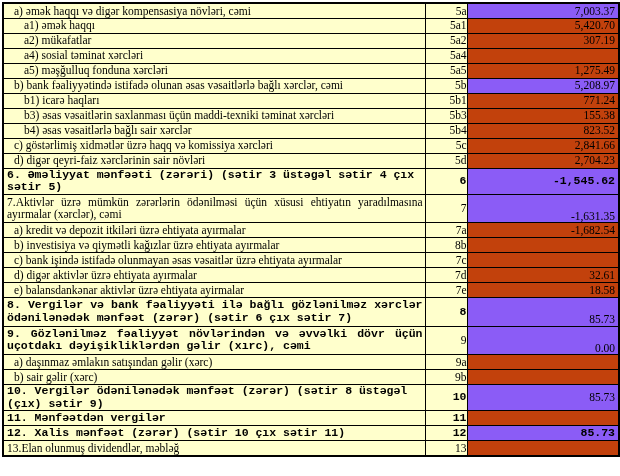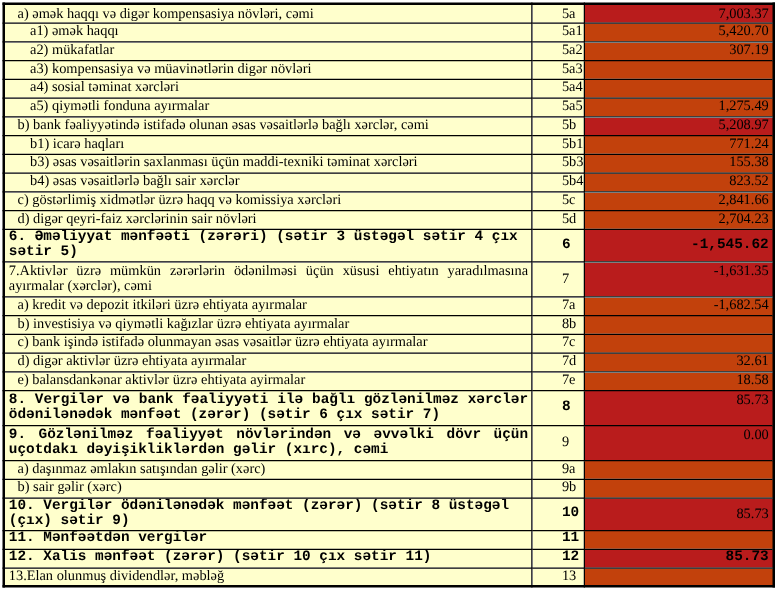--- a/index.html
+++ b/index.html
@@ -21,25 +21,25 @@
     border: 1px solid #000;
     font-size: 11.5px;
     line-height: 12.5px;
     padding: 0;
     overflow: hidden;
     vertical-align: middle;
   }
   tr { height: 15px; }
   tr.tall { height: 28px; }
   td.label { background: #FFFFCC; padding-right: 2px; }
-  td.code  { background: #FFFFCC; text-align: left; padding-left: 24px; }
+  td.code  { background: #FFFFCC; text-align: right; padding-left: 24px; }
   td.value { text-align: right; padding-right: 3px; }
-  td.vy { background: #b91c1c; }
+  td.vy { background: #8b5cf6; }
   td.vw { background: #c2410c; }
-  td.top { vertical-align: top; padding-top: 1px; }
+  td.top { vertical-align: top; padding-top: 15px; }
   .b { font-weight: bold; font-family: Liberation Mono, monospace; }
   .ind0 { padding-left: 3px; }
   .ind1 { padding-left: 10px; }
   .ind2 { padding-left: 20px; }
   .just { text-align: justify; }
 </style>
 </head>
 <body>
 
 <div id="sheet">
@@ -59,31 +59,26 @@
     <td class="label ind2">a1) əmək haqqı</td>
     <td class="code">5a1</td>
     <td class="value vw">5,420.70</td>
   </tr>
         <tr>
     <td class="label ind2">a2) mükafatlar</td>
     <td class="code">5a2</td>
     <td class="value vw">307.19</td>
   </tr>
         <tr>
-    <td class="label ind2">a3) kompensasiya və müavinətlərin digər növləri</td>
-    <td class="code">5a3</td>
-    <td class="value vw"></td>
-  </tr>
-        <tr>
     <td class="label ind2">a4) sosial təminat xərcləri</td>
     <td class="code">5a4</td>
     <td class="value vw"></td>
   </tr>
         <tr>
-    <td class="label ind2">a5) qiymətli fonduna ayırmalar</td>
+    <td class="label ind2">a5) məşğulluq fonduna xərcləri</td>
     <td class="code">5a5</td>
     <td class="value vw">1,275.49</td>
   </tr>
         <tr>
     <td class="label ind1">b) bank fəaliyyətində istifadə olunan əsas vəsaitlərlə bağlı xərclər, cəmi</td>
     <td class="code">5b</td>
     <td class="value vy">5,208.97</td>
   </tr>
         <tr>
     <td class="label ind2">b1) icarə haqları</td>

